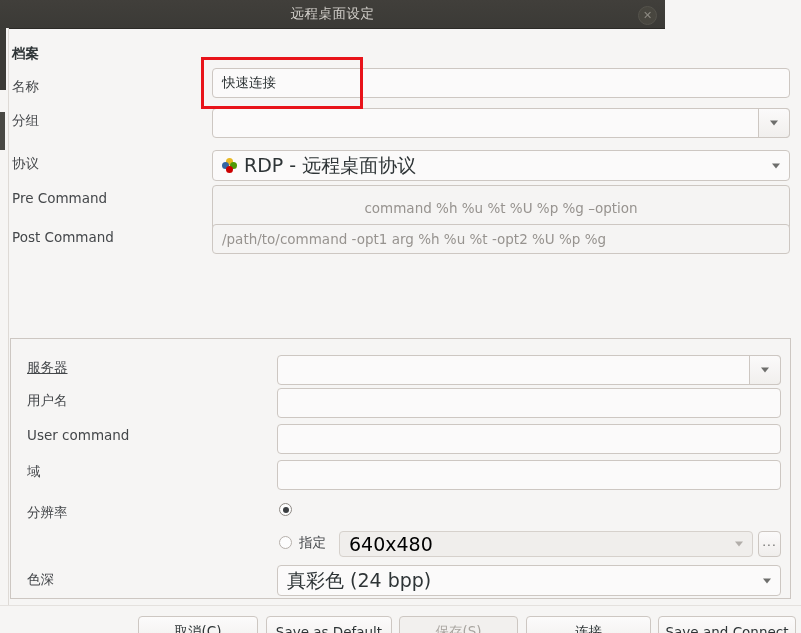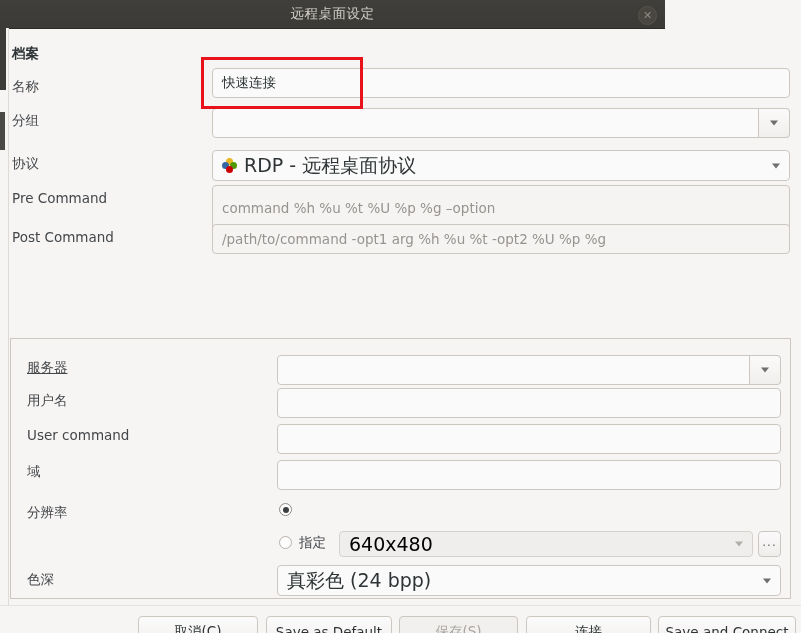--- a/index.html
+++ b/index.html
@@ -217,21 +217,21 @@
           <i class="t"></i>
           <i class="l"></i>
           <i class="r"></i>
           <i class="b"></i>
       </span>
       <span>RDP - 远程桌面协议</span>
       <span class="arrow"></span>
     </div>
 
     <div class="lbl" style="left:12px; top:162px;">Pre Command</div>
-    <div class="field placeholder" style="left:212px; top:157px; width:578px; height:46px;">
+    <div class="field placeholder" style="left:212px; top:157px; width:578px; height:46px;justify-content:center;">
       <span>command %h %u %t %U %p %g –option</span>
     </div>
 
     <div class="lbl" style="left:12px; top:201px;">Post Command</div>
     <div class="field placeholder" style="left:212px; top:196px; width:578px; height:30px;">
       <span>/path/to/command -opt1 arg %h %u %t -opt2 %U %p %g</span>
     </div>
 
     <div class="tabstrip-line"></div>
 

